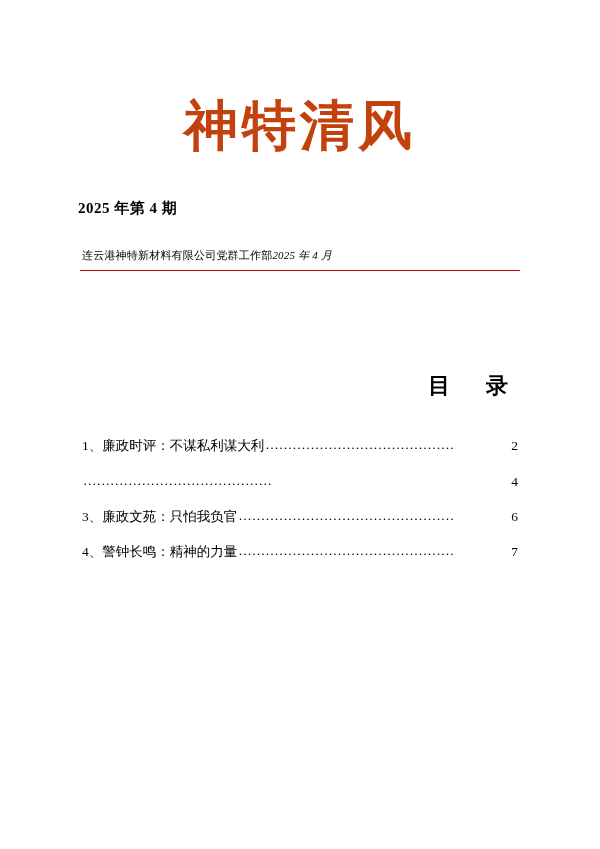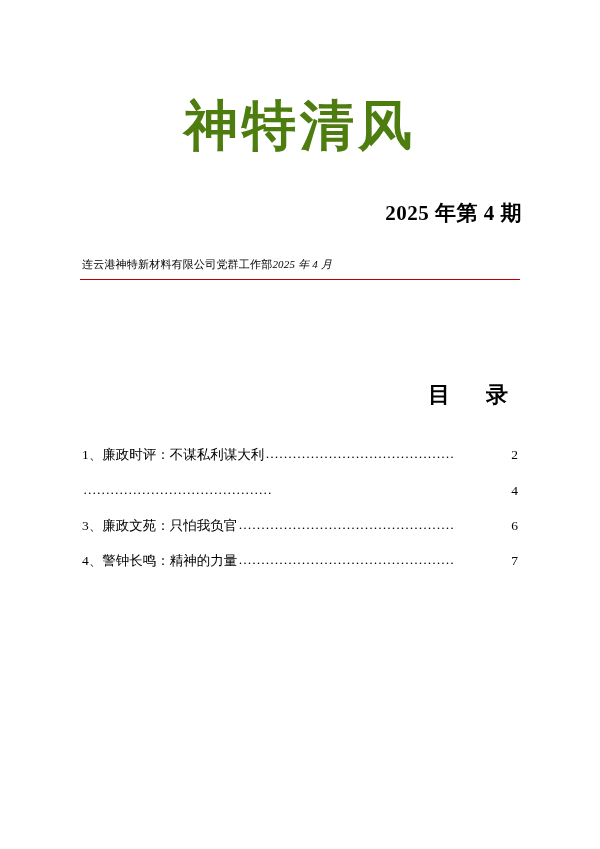--- a/index.html
+++ b/index.html
@@ -17,31 +17,31 @@
   }
   .page {
     position: relative;
     width: 600px;
     height: 849px;
     box-sizing: border-box;
     padding: 0 78px;
   }
   .masthead {
     text-align: center;
-    color: #4d7c0f;
+    color: #c2410c;
     font-family: "DejaVu Serif", "Liberation Serif", serif;
     font-weight: bold;
     font-size: 54px;
     letter-spacing: 4px;
     line-height: 1.1;
     margin-top: 96px;
   }
   .issue {
-    text-align: right;
-    font-size: 21px;
+    text-align: left;
+    font-size: 15px;
     font-weight: bold;
     margin-top: 44px;
     letter-spacing: 0.5px;
   }
   .imprint {
     display: flex;
     justify-content: flex-start;
     align-items: flex-end;
     font-size: 11px;
     margin-top: 30px;

